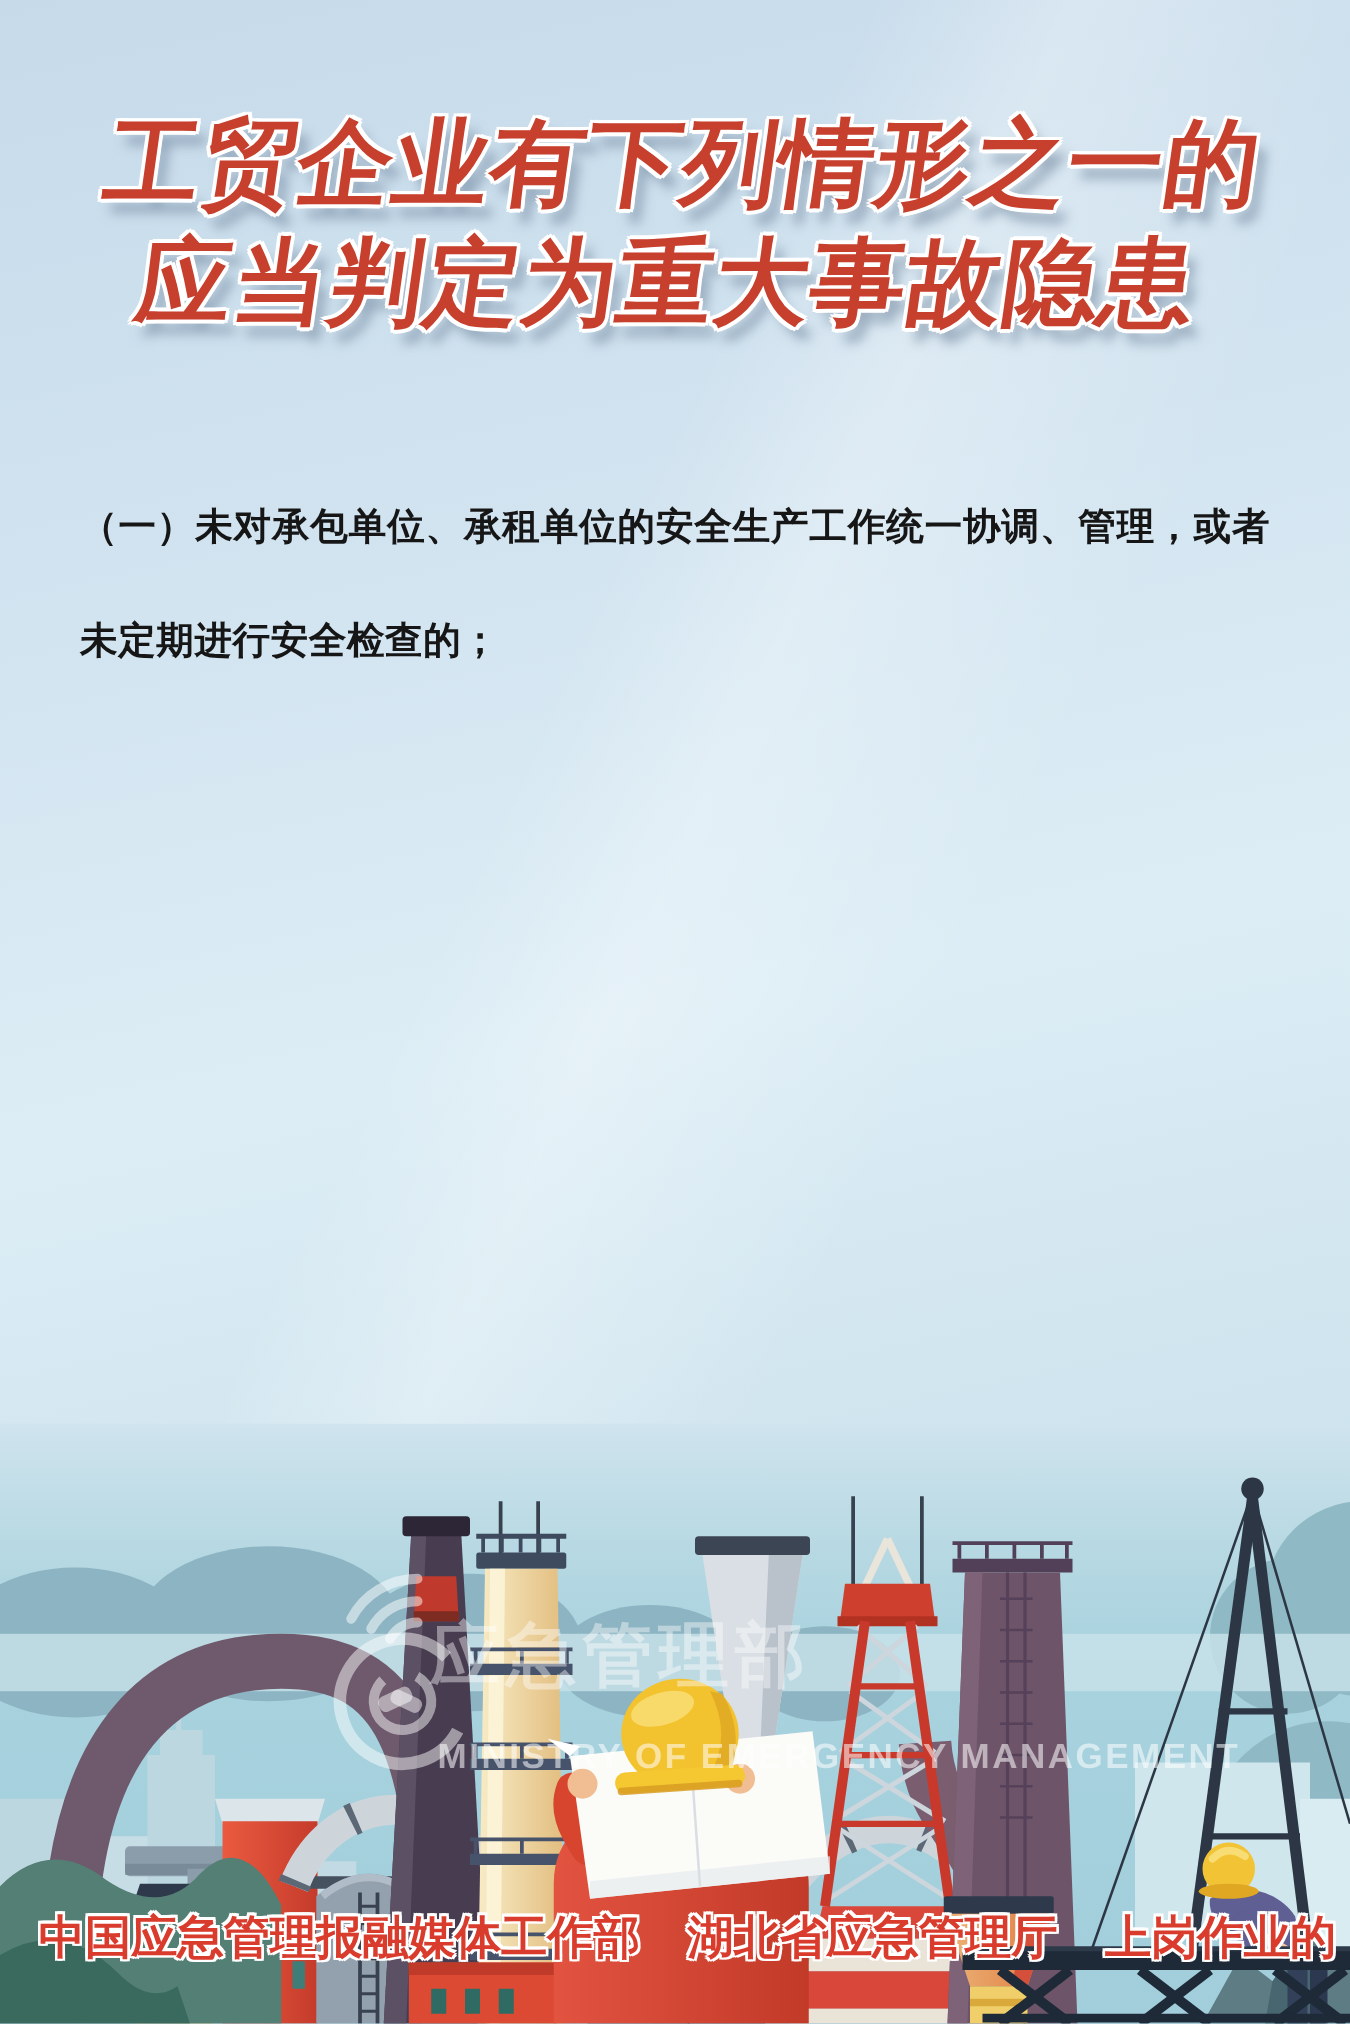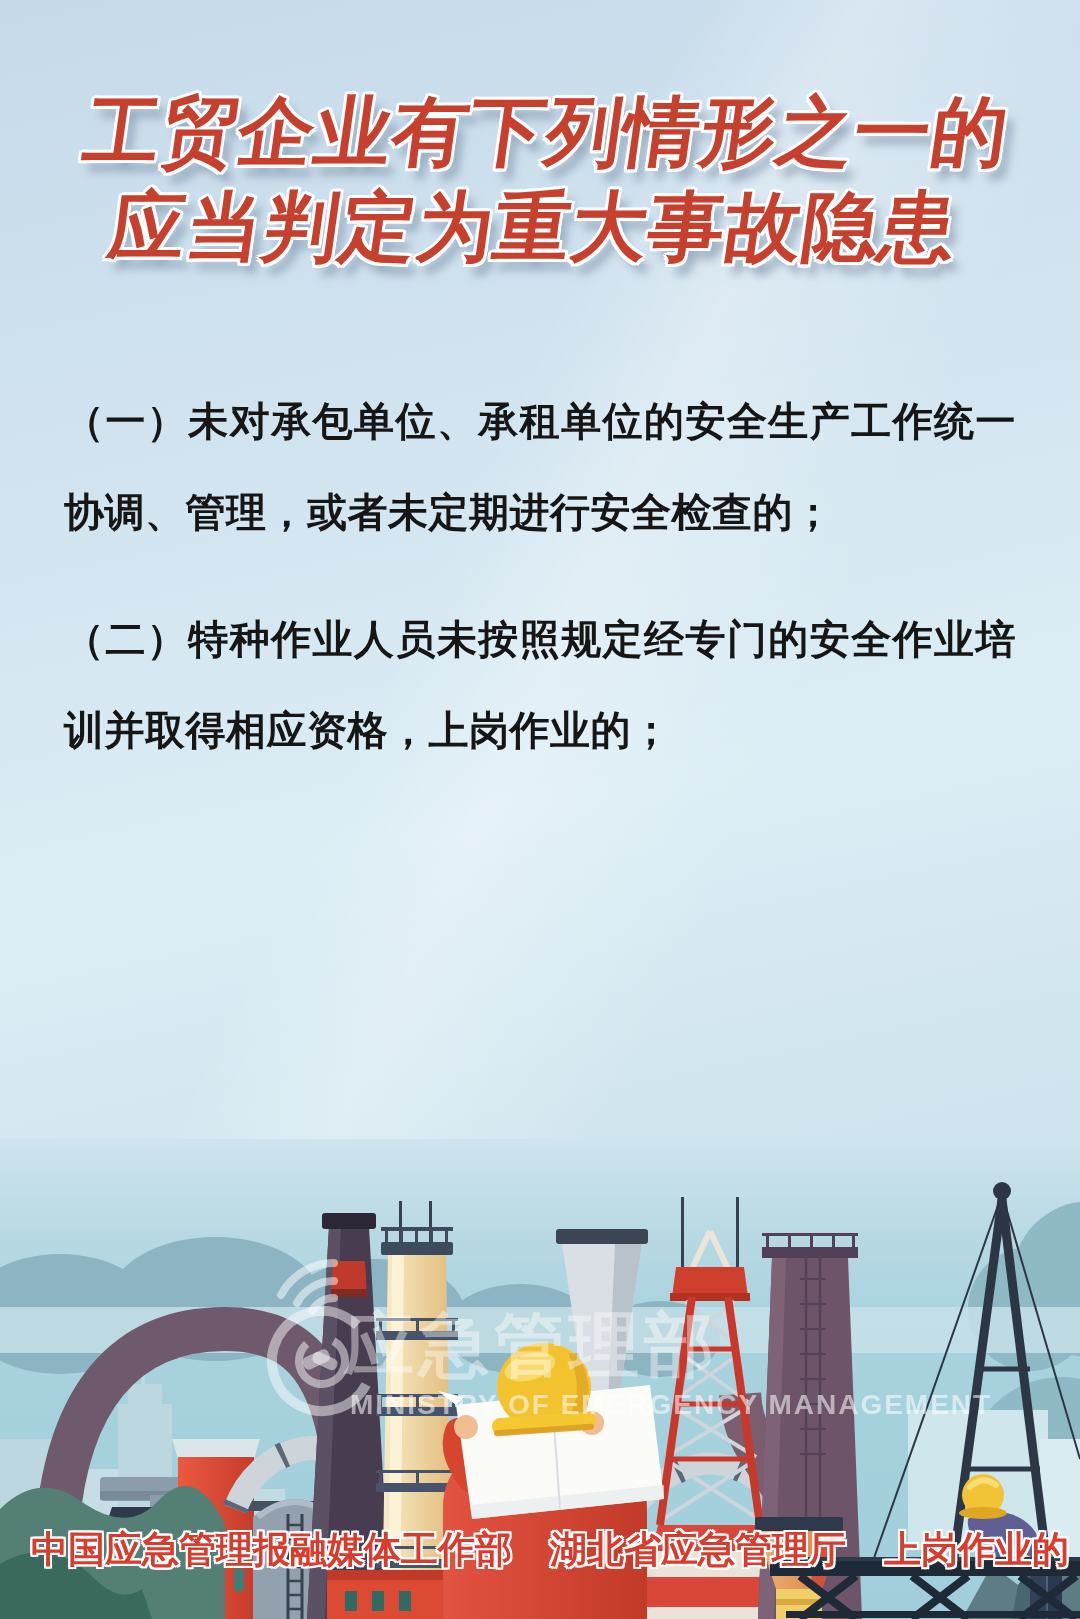--- a/index.html
+++ b/index.html
@@ -19,35 +19,35 @@
     font-weight:900;font-size:76px;line-height:95px;letter-spacing:1px;
     color:#c7402e;
     text-shadow:
       3px 0 0 #fff,-3px 0 0 #fff,0 3px 0 #fff,0 -3px 0 #fff,
       2.5px 2.5px 0 #fff,-2.5px 2.5px 0 #fff,2.5px -2.5px 0 #fff,-2.5px -2.5px 0 #fff,
       9px 11px 9px rgba(97,118,143,.55);
   }
   
   .clauses{
     position:absolute;top:376px;left:64px;width:952px;
-    color:#161616;font-size:40px;font-weight:700;line-height:91px;
+    color:#161616;font-size:30px;font-weight:700;line-height:91px;
     text-align:justify;letter-spacing:.5px;
   }
   .clauses p{margin:0 0 36px 0;}
   
   .scene{
     position:absolute;left:0;bottom:0;width:1080px;height:480px;
     background:linear-gradient(180deg,#cfe4ee 0%,#b8d9e3 20%,#a7d2de 40%,#a2cedb 100%);
   }
   .scene svg{position:absolute;left:0;top:0;}
   
   .wm-logo{position:absolute;left:250px;top:118px;z-index:5;}
   .wm-cn{
-    position:absolute;left:344px;top:160px;z-index:5;
-    font-size:70px;font-weight:900;letter-spacing:5px;
+    position:absolute;left:344px;top:148px;z-index:5;
+    font-size:56px;font-weight:900;letter-spacing:5px;
     color:rgba(255,255,255,.42);white-space:nowrap;
   }
   .wm-en{
     position:absolute;left:350px;top:250px;z-index:5;
     font-size:28px;font-weight:800;letter-spacing:2px;
     color:rgba(255,255,255,.55);white-space:nowrap;
   }
   
   .credits{
     position:absolute;left:10px;bottom:44px;width:100%;z-index:6;
@@ -63,21 +63,20 @@
 
 <div class="poster">
 
   <div class="title-block">
     <div>工贸企业有下列情形之一的</div>
     <div>应当判定为重大事故隐患</div>
   </div>
 
   <div class="clauses">
     <p>（一）未对承包单位、承租单位的安全生产工作统一协调、管理，或者未定期进行安全检查的；</p>
-    <p>（二）特种作业人员未按照规定经专门的安全作业培训并取得相应资格，上岗作业的；</p>
   </div>
 
   <div class="scene">
     <svg width="1080" height="480" viewBox="0 0 1080 480">
       <defs>
         <linearGradient id="gradTank" x1="0" y1="0" x2="1" y2="0">
           <stop offset="0" stop-color="#f7e19e"></stop>
             <stop offset="1" stop-color="#e0a53c"></stop>
         </linearGradient>
         <linearGradient id="gradRedL" x1="0" y1="0" x2="1" y2="0">

